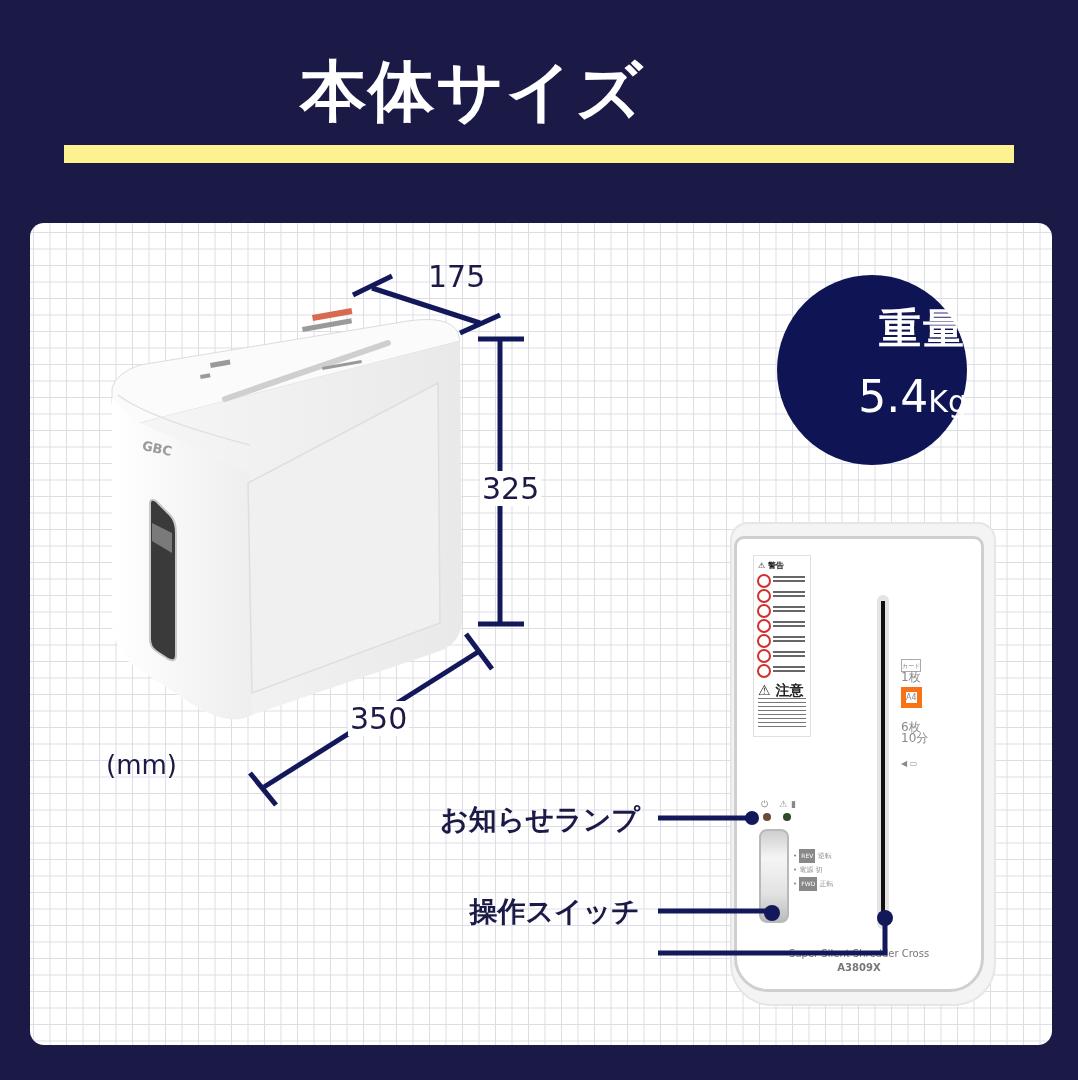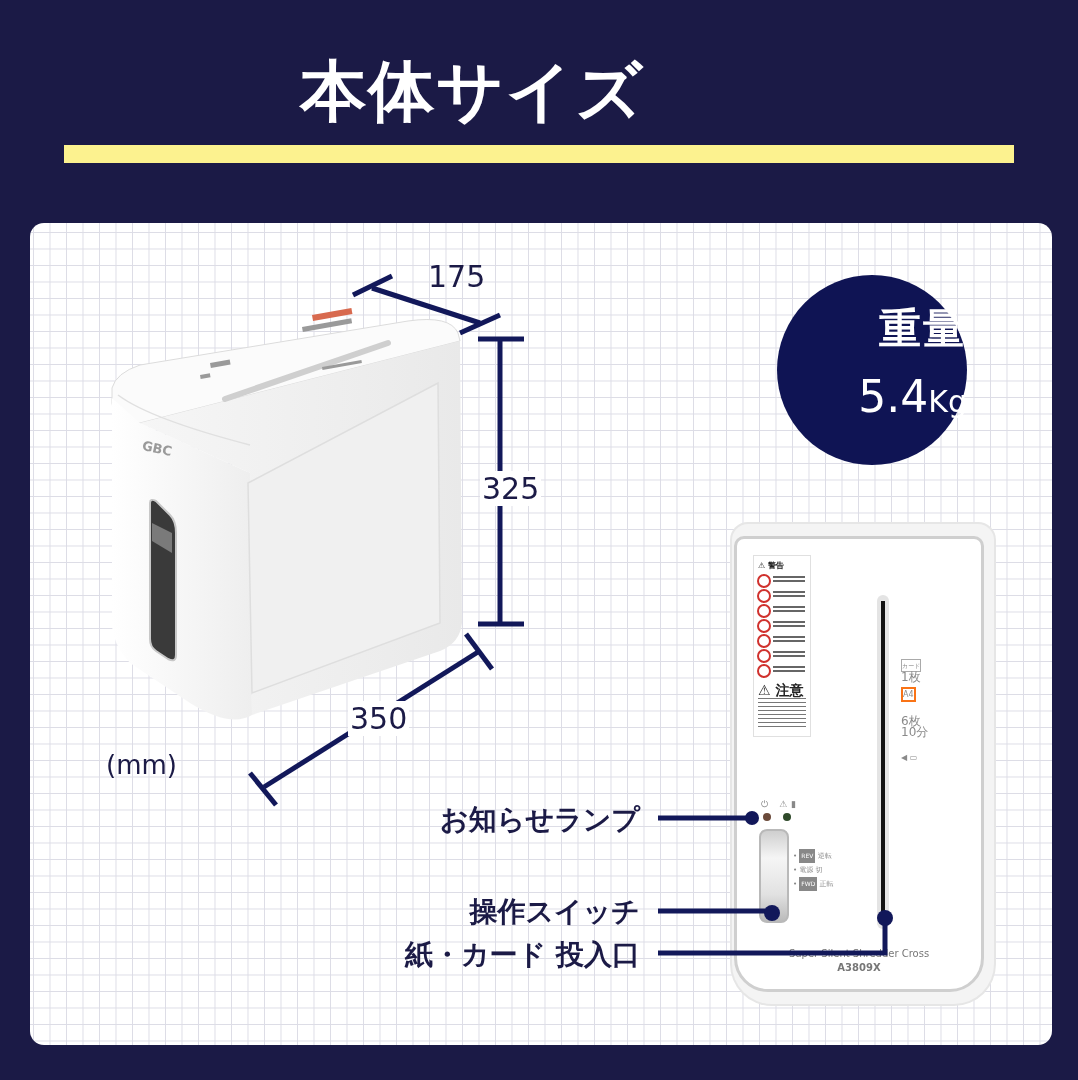--- a/index.html
+++ b/index.html
@@ -221,21 +221,21 @@
           </div>
         <div class="caution-head">⚠ <span>注意</span></div>
         <div class="caution-lines"></div>
       </div>
 
       <div class="slot"></div>
 
       <div class="spec-col">
         <div style="border:1px solid #aaa;display:inline-block;font-size:6px;">カード</div>
         <div class="spec-big">1枚</div>
-        <div style="border:2px solid #f97316;display:inline-block;margin-top:4px;">A4</div>
+        <div style="border:5px solid #f97316;display:inline-block;margin-top:4px;">A4</div>
         <div class="spec-big" style="margin-top:14px;">6枚</div>
         <div class="spec-big" style="margin-top:0;">10分</div>
         <div style="margin-top:14px;">◀ ▭</div>
       </div>
 
       <div class="lamps">
         <span class="lamp-icon" style="left:6px;">⏻</span>
         <span class="lamp-icon" style="left:24px;">⚠</span>
         <span class="lamp-icon" style="left:36px;">▮</span>
         <div class="lamp" style="left:8px;background:#6b4a3a;"></div>
@@ -264,14 +264,13 @@
     </g>
     <g fill="#12185a">
       <circle cx="722" cy="595" r="7"></circle>
       <circle cx="742" cy="690" r="8"></circle>
       <circle cx="855" cy="695" r="8"></circle>
     </g>
   </svg>
 
   <div class="callout" style="right:412px;top:670px;">操作スイッチ</div>
   <div class="callout" style="right:412px;top:578px;">お知らせランプ</div>
-  <div class="callout" style="right:412px;top:713px;">紙・カード 投入口</div>
 </div>
 
 </body></html>

